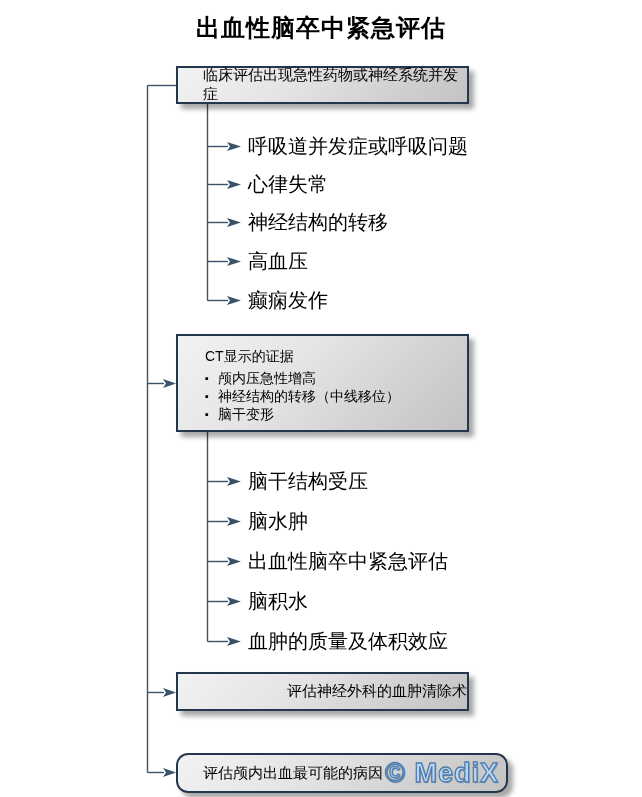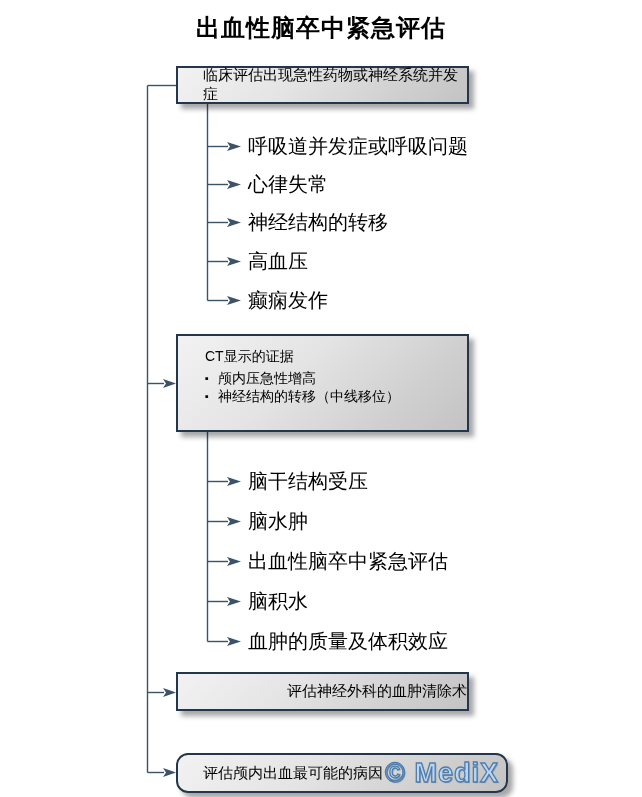--- a/index.html
+++ b/index.html
@@ -123,20 +123,23 @@
   <div class="leaf" style="top:291px">癫痫发作</div>
 
   <div id="node-ct" class="node">
     <div class="ct-title">CT显示的证据</div>
     <div class="ct-line">
       <span class="bullet">▪</span><span>颅内压急性增高</span>
     </div>
     <div class="ct-line">
       <span class="bullet">▪</span><span>神经结构的转移（中线移位）</span>
     </div>
+    <div class="ct-line">
+      <span class="bullet">▪</span><span>脑干变形</span>
+    </div>
   </div>
 
   <div class="leaf" style="top:472px">脑干结构受压</div>
   <div class="leaf" style="top:512px">脑水肿</div>
   <div class="leaf" style="top:552px">出血性脑卒中紧急评估</div>
   <div class="leaf" style="top:592px">脑积水</div>
   <div class="leaf" style="top:632px">血肿的质量及体积效应</div>
 
   <div id="node-step3" class="node single">
     <span>评估神经外科的血肿清除术</span>

